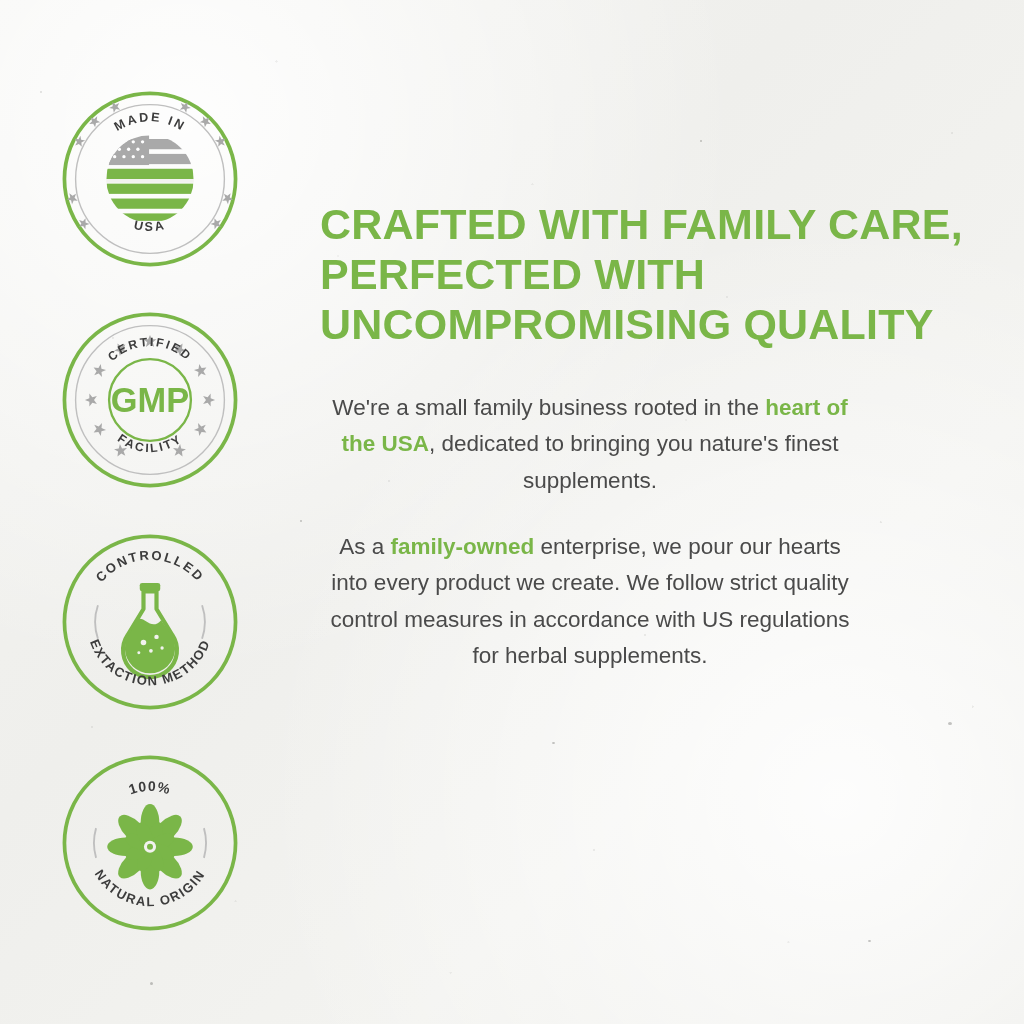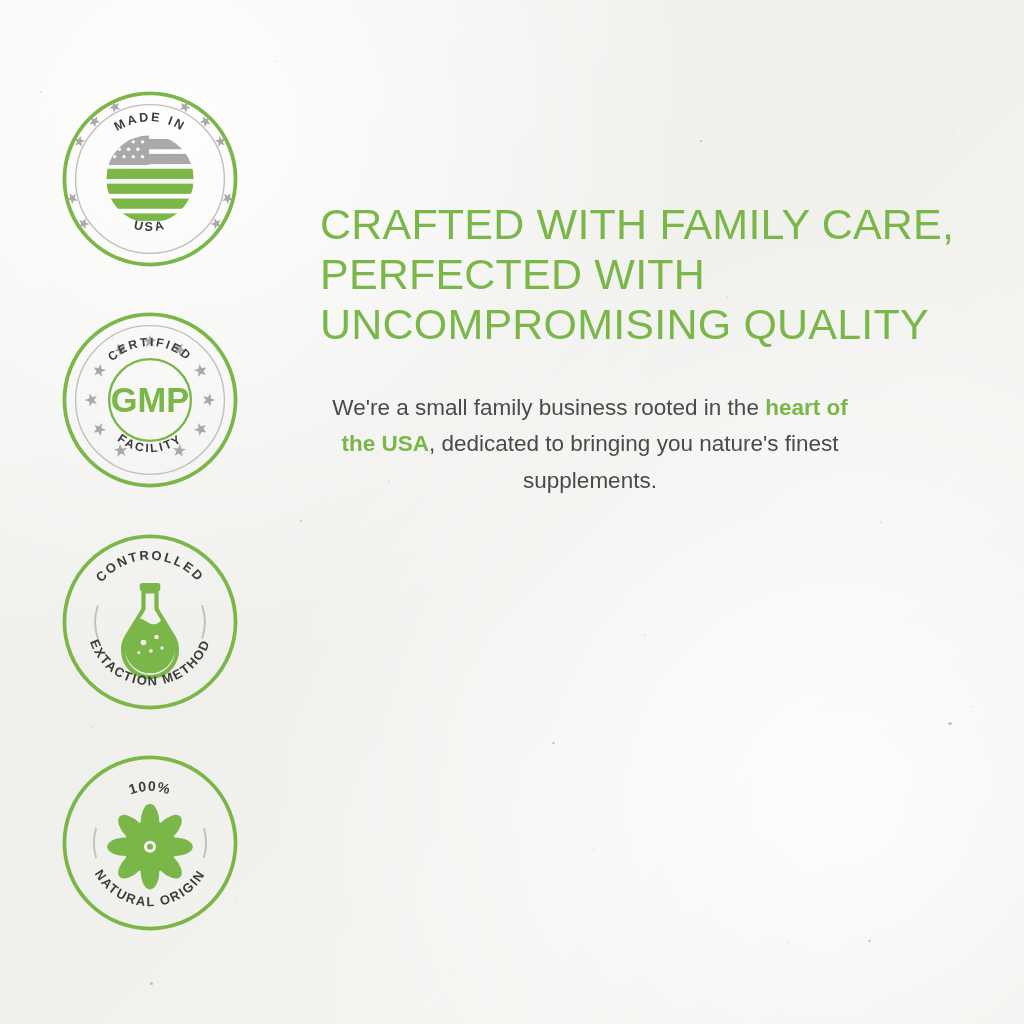--- a/index.html
+++ b/index.html
@@ -81,21 +81,21 @@
   .badge {
     width: 186px;
     height: 186px;
   }
 
   h1.headline {
     color: #7ab648;
     font-size: 43px;
     line-height: 1.16;
     letter-spacing: 0.2px;
-    font-weight: normal;
+    font-weight: bold;
     margin: 0 0 40px 0;
     text-transform: uppercase;
     font-family: "Liberation Sans Narrow", "Liberation Sans", sans-serif;
   }
   p.body {
     color: #4a4a4a;
     font-size: 22.5px;
     line-height: 1.62;
     margin: 0 0 30px 0;
     max-width: 540px;
@@ -355,15 +355,18 @@
   </div>
 
   <div class="text-col">
 
     <h1 class="headline">CRAFTED WITH FAMILY CARE, PERFECTED WITH UNCOMPROMISING QUALITY</h1>
 
     <p class="body">
       <span>We're a small family business rooted in the </span><span class="hl">heart of the USA</span><span>, dedicated to bringing you nature's finest supplements.</span>
     </p>
 
+    <p class="body">
+      <span>As a </span><span class="hl">family-owned</span><span> enterprise, we pour our hearts into every product we create. We follow strict quality control measures in accordance with US regulations for herbal supplements.</span>
+    </p>
 
   </div>
 </div>
 
 </body></html>

